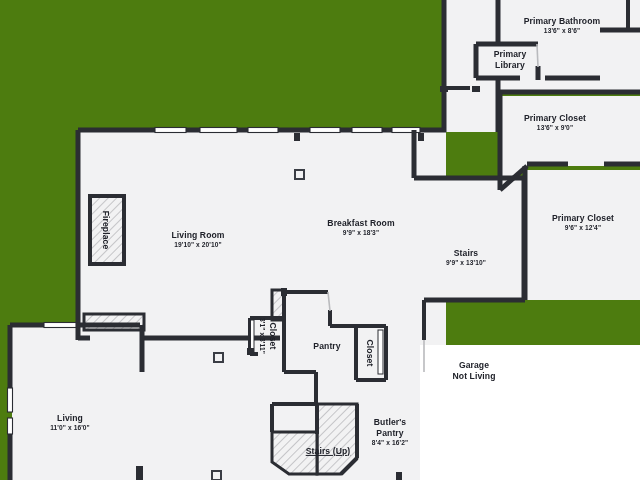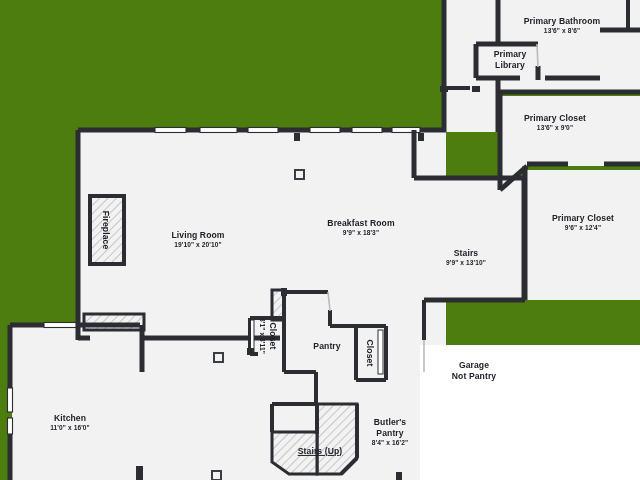--- a/index.html
+++ b/index.html
@@ -194,21 +194,21 @@
     <div class="nm">Breakfast Room</div>
     <div class="dm">9'9" x 18'3"</div>
   </div>
 
   <div class="lbl flat" style="left:466px;top:257px;">
     <div class="nm">Stairs</div>
     <div class="dm">9'9" x 13'10"</div>
   </div>
 
   <div class="lbl flat" style="left:70px;top:422px;">
-    <div class="nm">Kitchen</div>
+    <div class="nm">Living</div>
     <div class="dm">11'0" x 16'0"</div>
   </div>
 
   <div class="lbl flat two" style="left:390px;top:420px;margin-top:12px;">
     <div class="nm">Butler's</div>
     <div class="nm">Pantry</div>
     <div class="dm">8'4" x 16'2"</div>
   </div>
 
   <div class="lbl flat" style="left:327px;top:346px;">
@@ -223,27 +223,27 @@
   </div>
 
   <div class="lbl rot rot90" style="left:370px;top:353px;">
     <div class="nm">Closet</div>
   </div>
 
   <div class="lbl rot rot90" style="left:106px;top:230px;">
     <div class="nm">Fireplace</div>
   </div>
 
-  <div class="lbl flat" style="left:320px;top:451px;text-decoration:underline;">
+  <div class="lbl flat" style="left:328px;top:451px;text-decoration:underline;">
     <div class="nm">Stairs (Up)</div>
   </div>
 
   <div class="lbl flat two" style="left:451px;top:371px;margin-left:23px;">
     <div class="nm">Garage</div>
-    <div class="nm">Not Pantry</div>
+    <div class="nm">Not Living</div>
   </div>
 
   <div class="sq" style="left:294px;top:169px;">
       <i></i>
     </div>
   <div class="sq" style="left:213px;top:352px;">
       <i></i>
     </div>
   <div class="sq" style="left:211px;top:470px;">
       <i></i>

